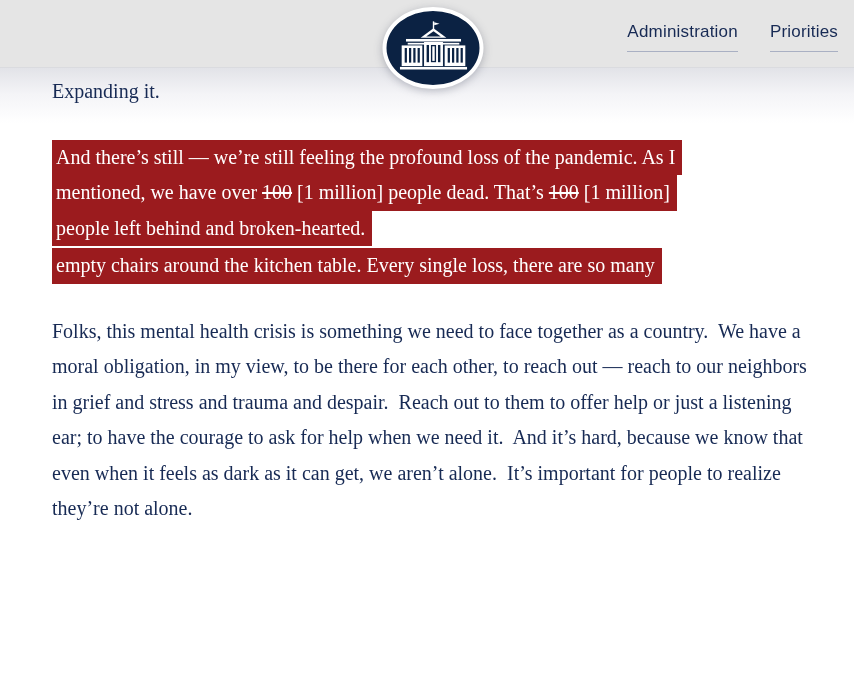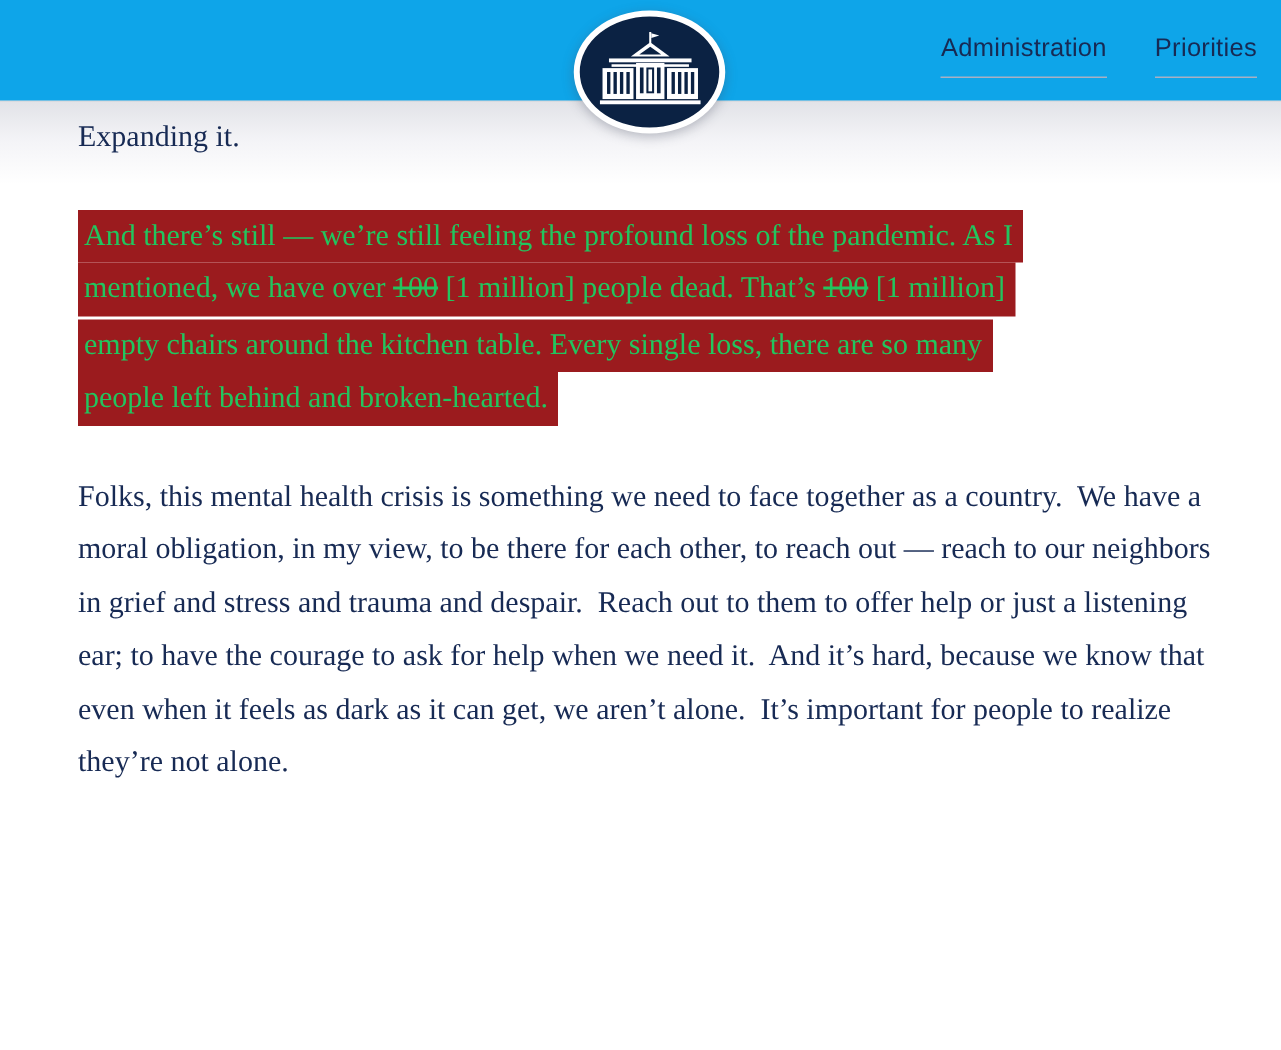--- a/index.html
+++ b/index.html
@@ -9,21 +9,21 @@
     overflow: hidden;
     background: #ffffff;
     font-family: "Liberation Serif", "DejaVu Serif", serif;
     color: #172a54;
   }
 
   
   .site-header {
     position: relative;
     height: 68px;
-    background: #0ea5e9;
+    background: #e5e5e5;
     border-bottom: 1px solid #dadbdf;
     z-index: 10;
   }
   .logo-ring {
     position: absolute;
     left: 50%; top: 7px;
     transform: translateX(6px) translateX(-50%);
     width: 101px; height: 82px;
     background: #0b2243;
     border: 4px solid #ffffff;
@@ -64,21 +64,21 @@
     white-space: pre-wrap;
     max-width: 763px;
   }
 
   
   .highlight-block { margin: 0 0 30px 0; }
   .hl-line {
     display: table;            
     white-space: nowrap;
     background: #9b1b1e;
-    color: #22c55e;
+    color: #ffffff;
     font-size: 20px;
     line-height: 35.5px;
     padding: 0 7px 0 4px;
   }
   .hl-line.seam { margin-top: 2px; }
   .hl-line s {
     text-decoration: line-through;
     text-decoration-thickness: 2px;
   }
 </style>
@@ -131,21 +131,21 @@
       <div class="hl-line">
         <span>And there’s still — we’re still feeling the profound loss of the pandemic.  As I</span>
       </div>
       <div class="hl-line">
         <span>mentioned, we have over </span>
         <s>100</s>
         <span> [1 million] people dead.  That’s </span>
         <s>100</s>
         <span> [1 million]</span>
       </div>
+      <div class="hl-line">
+        <span>people left behind and broken-hearted.</span>
+      </div>
       <div class="hl-line seam">
         <span>empty chairs around the kitchen table.  Every single loss, there are so many</span>
-      </div>
-      <div class="hl-line">
-        <span>people left behind and broken-hearted.</span>
       </div>
     </div>
   <p>Folks, this mental health crisis is something we need to face together as a country.  We have a moral obligation, in my view, to be there for each other, to reach out — reach to our neighbors in grief and stress and trauma and despair.  Reach out to them to offer help or just a listening ear; to have the courage to ask for help when we need it.  And it’s hard, because we know that even when it feels as dark as it can get, we aren’t alone.  It’s important for people to realize they’re not alone.</p>
 </main>
 
 </body></html>

